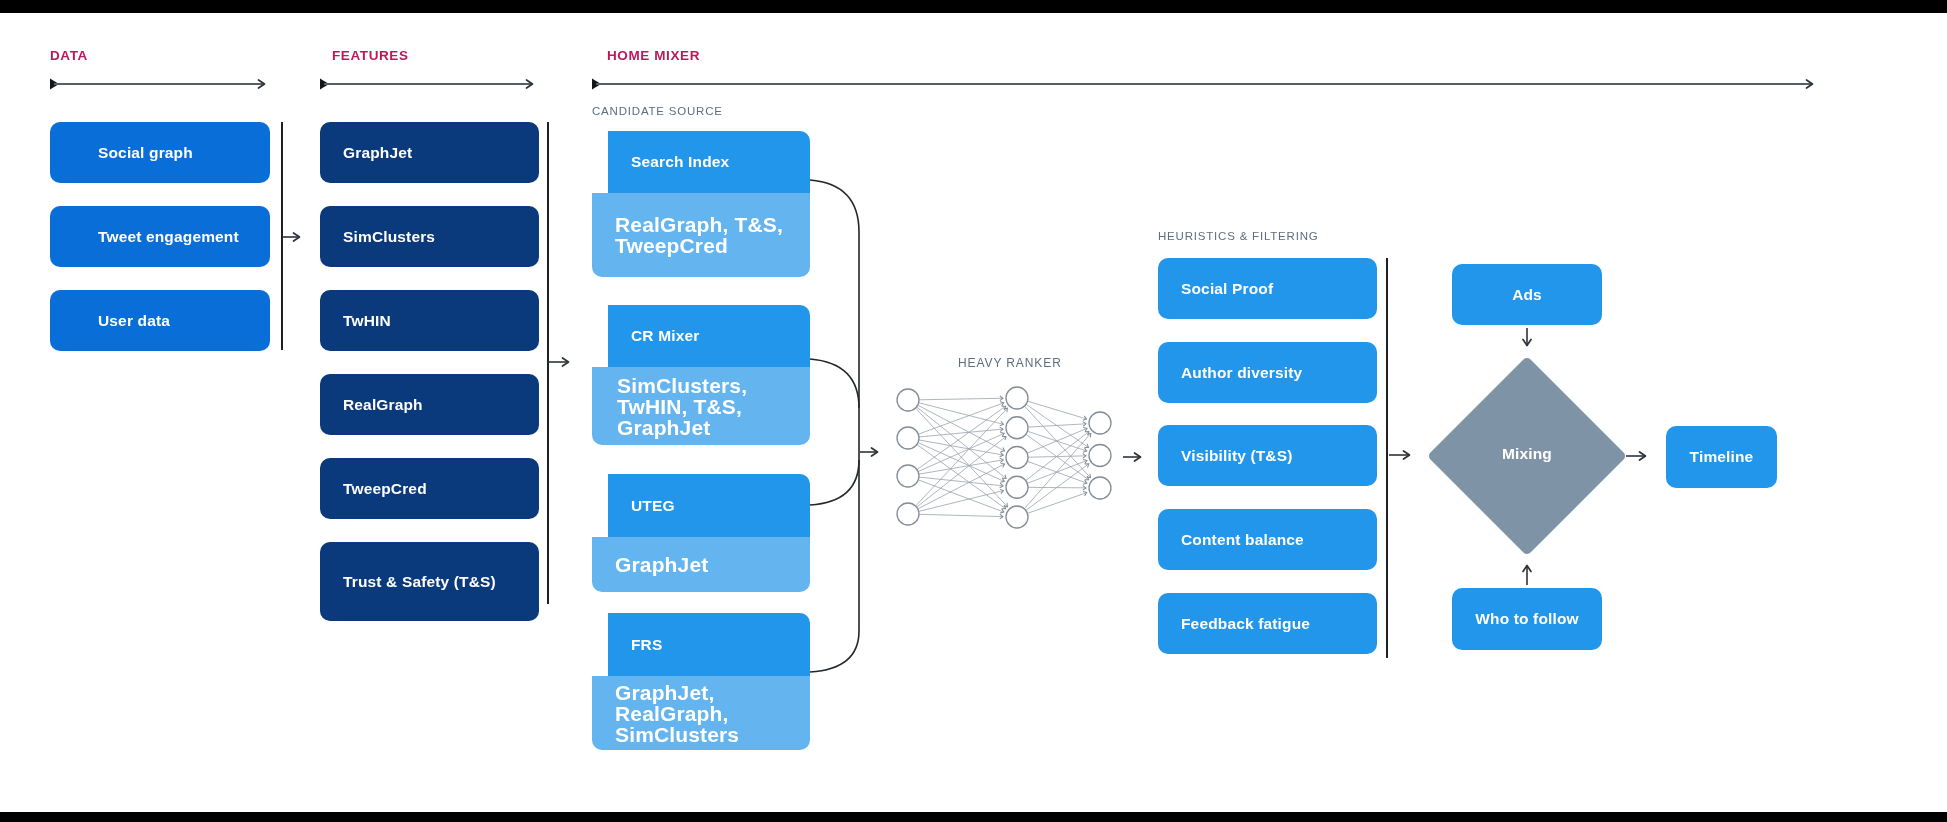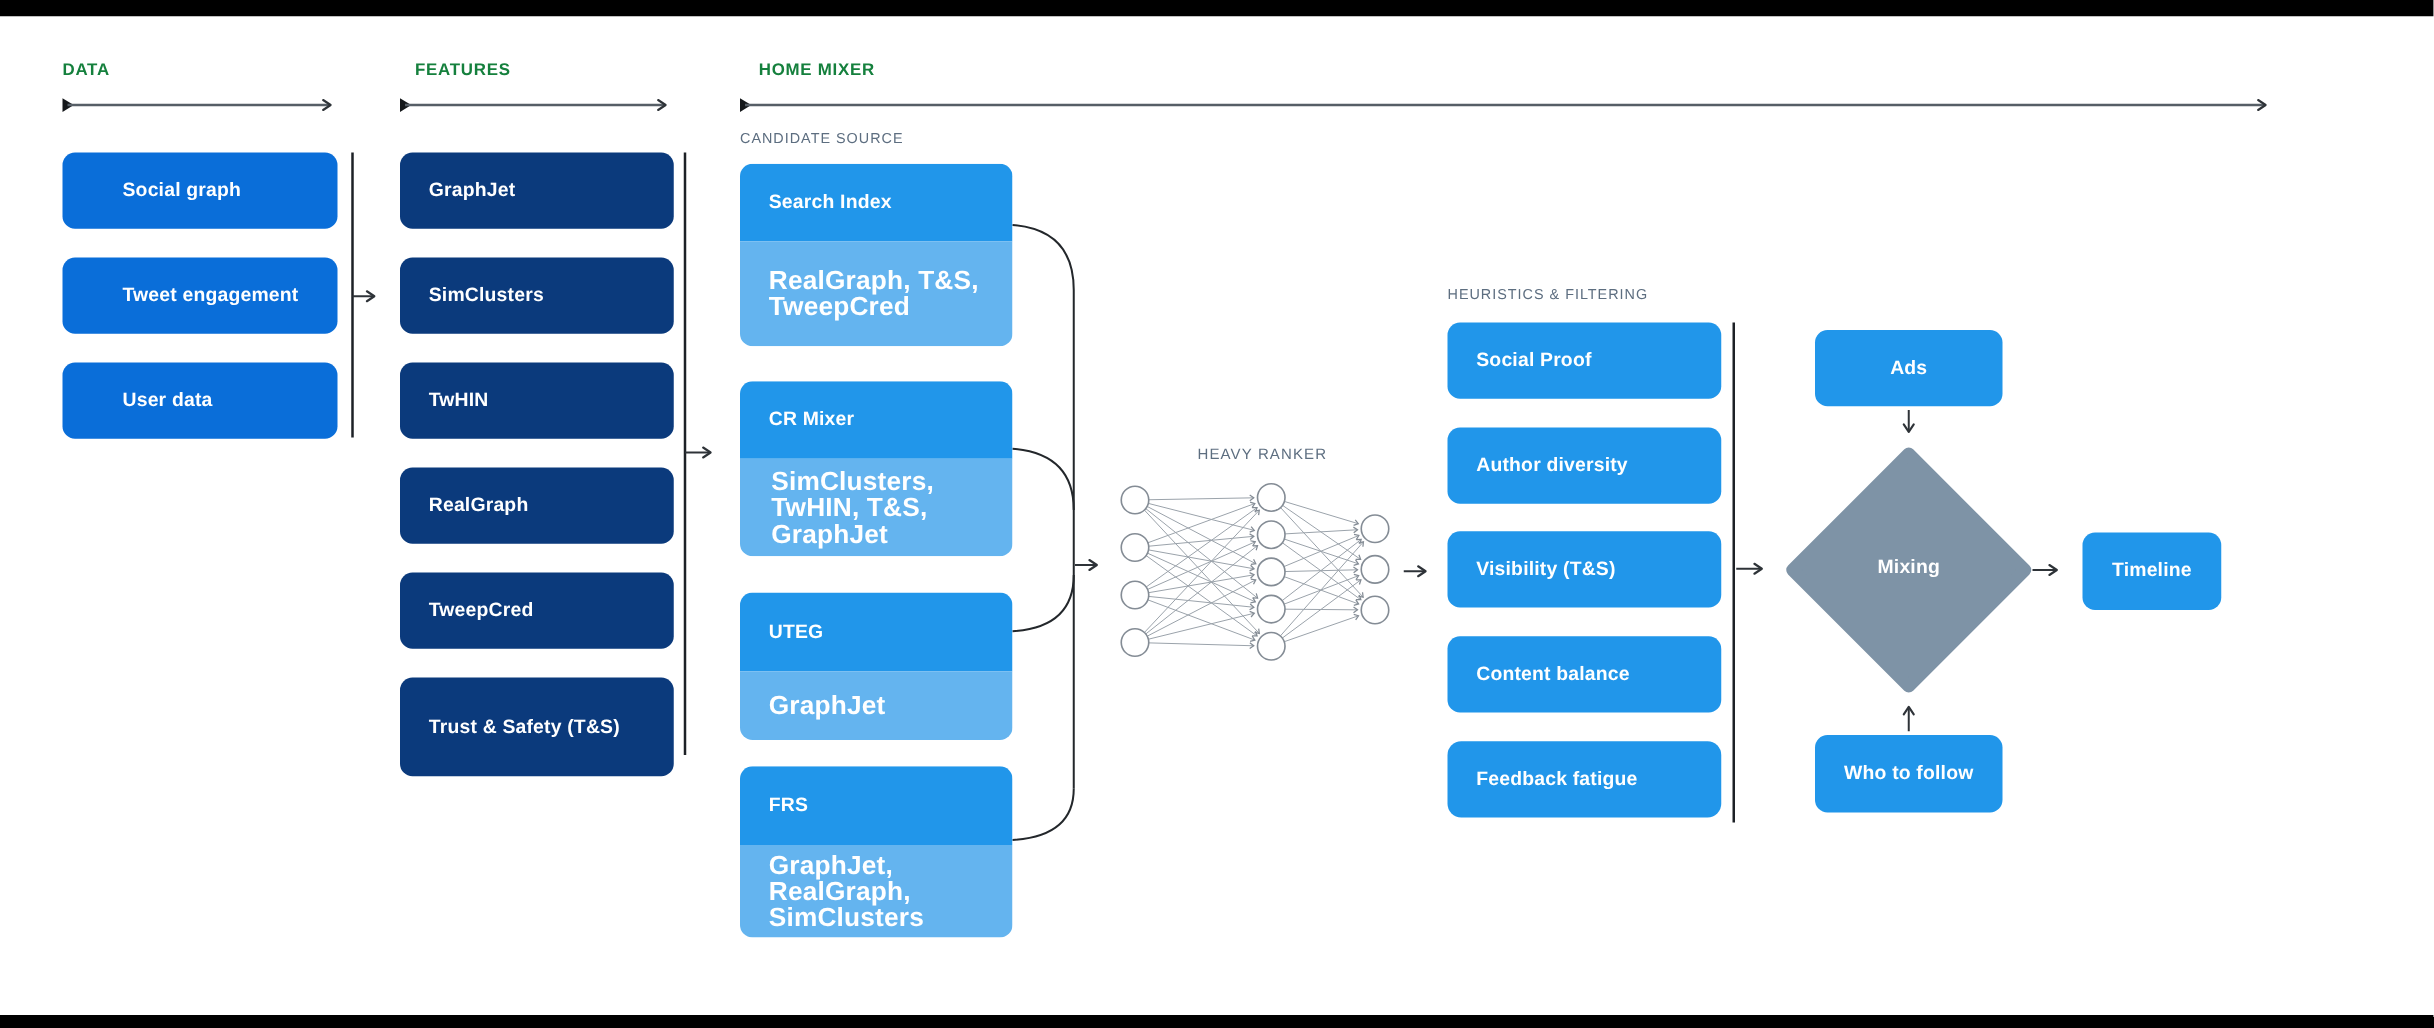--- a/index.html
+++ b/index.html
@@ -5,21 +5,21 @@
   html,body{margin:0;padding:0;background:#ffffff;}
   #canvas{
     position:relative;width:1947px;height:822px;background:#ffffff;overflow:hidden;
     font-family:"Liberation Sans","DejaVu Sans",sans-serif;
   }
   .frame-bar{position:absolute;left:0;width:1947px;background:#000000;}
   .frame-bar.top{top:0;height:13px;}
   .frame-bar.bottom{top:812px;height:10px;}
   .overlay{position:absolute;left:0;top:0;pointer-events:none;}
   .col-header{
-    position:absolute;font-size:13.5px;font-weight:700;color:#15803d;
+    position:absolute;font-size:13.5px;font-weight:700;color:#be185d;
     letter-spacing:.6px;white-space:nowrap;
   }
   .sub-header{
     position:absolute;font-size:11.5px;font-weight:400;color:#5d6e80;
     letter-spacing:.8px;white-space:nowrap;
   }
   .box{
     position:absolute;display:flex;align-items:center;
     padding-left:23px;box-sizing:border-box;border-radius:10px;
     color:#ffffff;font-size:15.5px;font-weight:600;letter-spacing:.15px;white-space:nowrap;
@@ -27,21 +27,21 @@
   .blue{background:#0a6ed9;padding-left:48px;}
   .navy{background:#0b3a7c;}
   .bright{background:#2196ea;}
   .centered{justify-content:center;padding-left:0;}
   .source{
     position:absolute;border-radius:10px;overflow:hidden;
     color:#ffffff;font-weight:600;letter-spacing:.15px;
   }
   .source .head{
     background:#2196ea;display:flex;align-items:center;padding-left:23px;
-    box-sizing:border-box;font-size:15.5px;white-space:nowrap;
+    box-sizing:border-box;font-size:15.5px;white-space:nowrap;margin-left:16px;
   }
   .source .sub{
     background:#64b4ef;display:flex;flex-direction:column;justify-content:center;
     padding:0 10px 0 23px;box-sizing:border-box;font-size:21px;line-height:21px;
   }
   .mixing-label{
     position:absolute;left:1452px;top:445px;width:150px;text-align:center;
     color:#ffffff;font-size:15.5px;font-weight:600;letter-spacing:.15px;
   }
 </style>
@@ -182,20 +182,20 @@
   </div>
   <div class="source" style="left:592px;top:613px;width:218px;">
     <div class="head" style="height:63px;">FRS</div>
     <div class="sub" style="height:74px;">GraphJet, RealGraph, SimClusters</div>
   </div>
 
   <div class="box bright" style="left:1158px;top:258px;width:219px;height:61px;">Social Proof</div>
   <div class="box bright" style="left:1158px;top:342px;width:219px;height:61px;">Author diversity</div>
   <div class="box bright" style="left:1158px;top:425px;width:219px;height:61px;">Visibility (T&amp;S)</div>
   <div class="box bright" style="left:1158px;top:509px;width:219px;height:61px;">Content balance</div>
-  <div class="box bright" style="left:1158px;top:593px;width:219px;height:61px;border-radius:11px;">Feedback fatigue</div>
+  <div class="box bright" style="left:1158px;top:593px;width:219px;height:61px;">Feedback fatigue</div>
 
   <div class="box bright centered" style="left:1452px;top:264px;width:150px;height:61px;">Ads</div>
   <div class="mixing-label">Mixing</div>
   <div class="box bright centered" style="left:1452px;top:588px;width:150px;height:62px;">Who to follow</div>
   <div class="box bright centered" style="left:1666px;top:426px;width:111px;height:62px;">Timeline</div>
 
 </div>
 
 </body></html>

